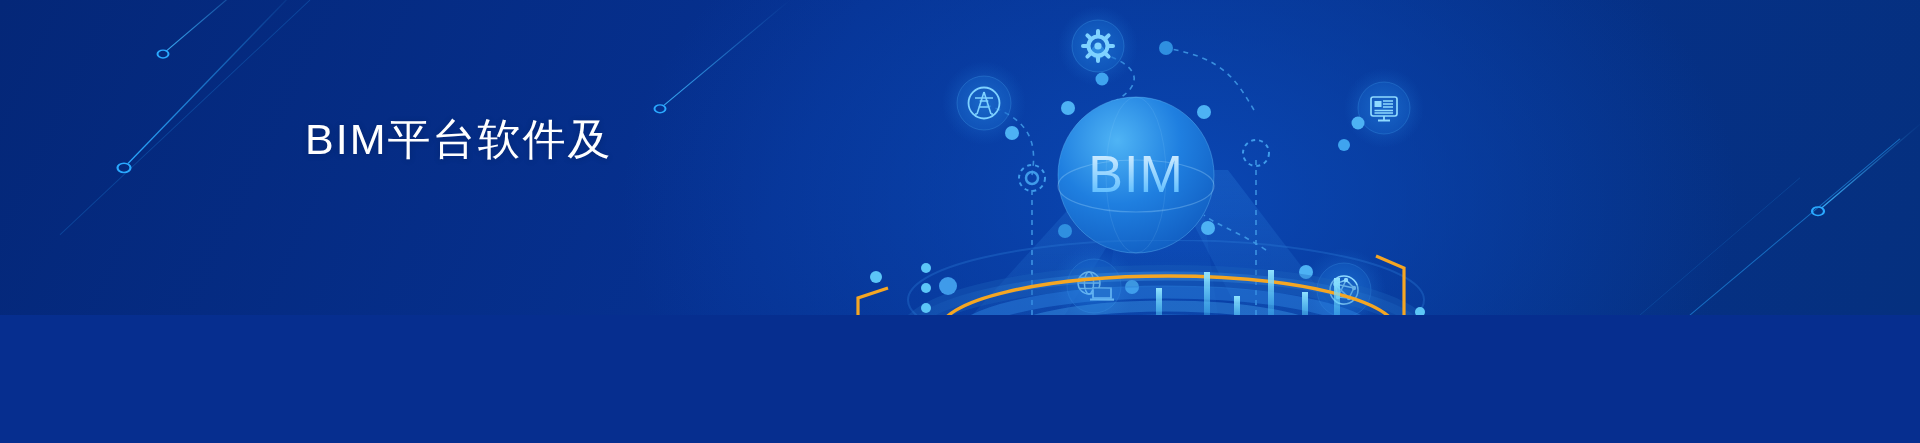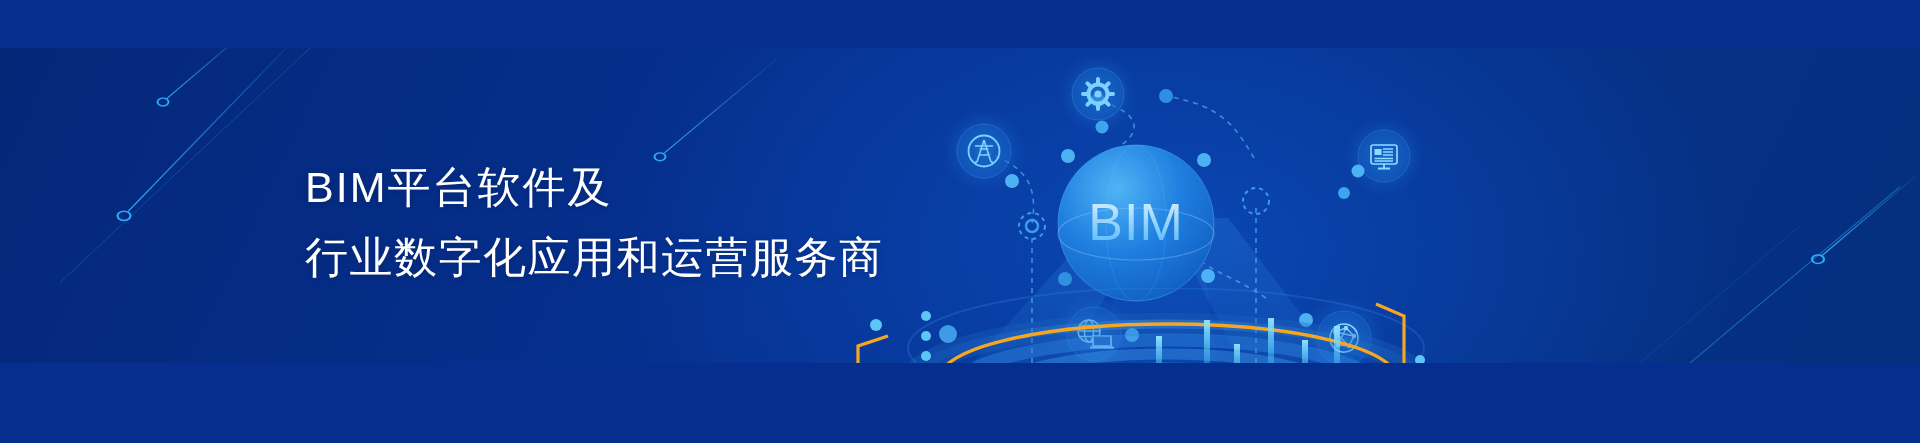--- a/index.html
+++ b/index.html
@@ -5,21 +5,20 @@
   html,body{margin:0;padding:0;background:#062e8f;}
   body{font-family:"Liberation Sans","DejaVu Sans",sans-serif;}
 
   .banner{
     position:relative;
     width:1920px;height:315px;
     overflow:hidden;
     background:
       radial-gradient(ellipse 900px 600px at 1180px 200px, #0a47b4 0%, rgba(10,71,180,0) 62%),
       linear-gradient(115deg,#042778 0%,#063191 42%,#05307f 100%);
-    margin-top: 48px;
   }
 
   
   .comets{position:absolute;inset:0;width:100%;height:100%;}
 
   
   .headline{
     position:absolute;
     left:305px; top:105px;
     color:#ffffff;
@@ -76,21 +75,20 @@
     <g>
       <line x1="1822" y1="292" x2="1924" y2="170" stroke="url(#cometB)" stroke-width="1.4"></line>
       <circle cx="1818" cy="297" r="6" fill="none" stroke="#2aa9ff" stroke-width="2.2"></circle>
     </g>
     <line x1="1690" y1="443" x2="1900" y2="195" stroke="#2aa9ff" stroke-opacity=".5" stroke-width="1.2"></line>
     <line x1="1640" y1="443" x2="1800" y2="250" stroke="#2aa9ff" stroke-opacity=".18" stroke-width="1"></line>
   </svg>
 
   <div class="headline">
     <span class="line line1">BIM平台软件及</span>
-    <span class="line line2">行业数字化应用和运营服务商</span>
   </div>
 
   <div class="hero">
   <svg width="640" height="443" viewBox="0 0 640 443">
     <defs>
       <radialGradient id="sphereG" cx="38%" cy="28%" r="78%">
         <stop offset="0%" stop-color="#4fb4f5"></stop>
         <stop offset="52%" stop-color="#1f7fe0"></stop>
         <stop offset="100%" stop-color="#115ec2"></stop>
       </radialGradient>

